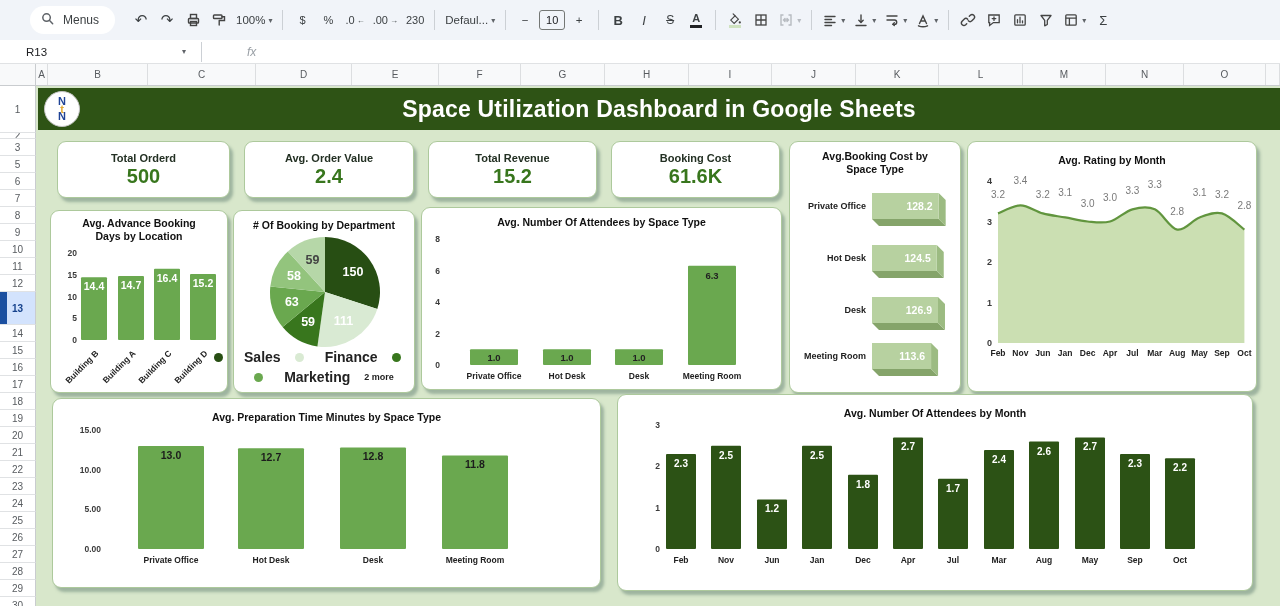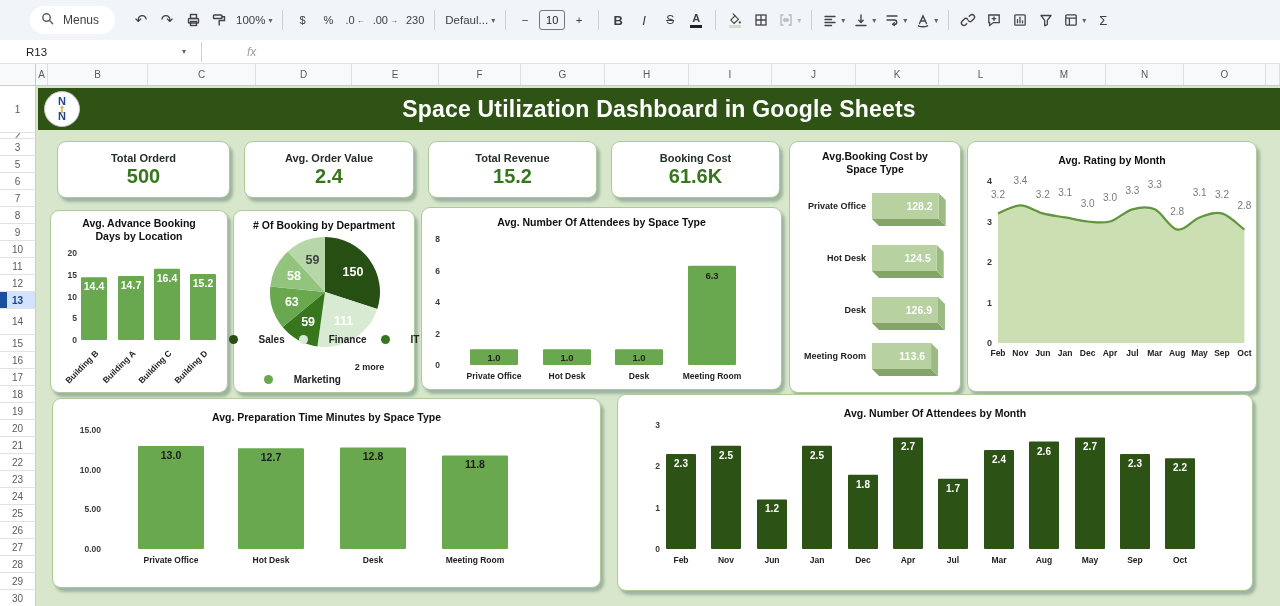--- a/index.html
+++ b/index.html
@@ -51,21 +51,21 @@
   .card{position:absolute;background:#fff;border:1.5px solid #adc99c;border-radius:9px;box-shadow:3px 4px 3px rgba(100,130,115,.5);box-sizing:border-box;}
   .kpi{display:flex;flex-direction:column;align-items:center;justify-content:center;gap:1px;}
   .kpi .lab{font-size:11px;font-weight:bold;color:#233023;}
   .kpi .val{font-size:20px;font-weight:bold;color:#38761d;}
 
   .chart-title{position:absolute;left:0;right:0;text-align:center;font-weight:bold;font-size:10.5px;color:#111;line-height:1.2;z-index:2;}
   .chart-svg{position:absolute;left:0;top:0;overflow:visible;}
 
   .legend{position:absolute;left:0;right:0;bottom:7px;display:flex;flex-direction:column;align-items:center;gap:4px;}
   .leg-row{display:flex;align-items:center;justify-content:center;gap:14px;}
-  .leg-item{display:flex;align-items:center;gap:21px;font-size:10px;font-weight:bold;color:#222;margin-top:25px;}
+  .leg-item{display:flex;align-items:center;gap:21px;font-size:14px;font-weight:bold;color:#222;}
   .leg-dot{width:9px;height:9px;border-radius:50%;flex:none;}
   .leg-more{font-size:9px;font-weight:bold;color:#222;}
 </style>
 </head>
 <body>
 
 <div class="app">
 
   <div class="toolbar">
     <button class="pill">
@@ -274,22 +274,22 @@
       <div class="row-h" style="height: 6px;">2</div>
       <div class="row-h" style="height: 17px;">3</div>
       <div class="row-h" style="height: 17px;">5</div>
       <div class="row-h" style="height: 17px;">6</div>
       <div class="row-h" style="height: 17px;">7</div>
       <div class="row-h" style="height: 17px;">8</div>
       <div class="row-h" style="height: 17px;">9</div>
       <div class="row-h" style="height: 17px;">10</div>
       <div class="row-h" style="height: 17px;">11</div>
       <div class="row-h" style="height: 17px;">12</div>
-      <div class="row-h sel" style="height: 17px;">13</div>
-      <div class="row-h" style="height: 26px;">14</div>
+      <div class="row-h sel" style="height: 33px;">13</div>
+      <div class="row-h" style="height: 17px;">14</div>
       <div class="row-h" style="height: 17px;">15</div>
       <div class="row-h" style="height: 17px;">16</div>
       <div class="row-h" style="height: 17px;">17</div>
       <div class="row-h" style="height: 17px; text-align: center;">18</div>
       <div class="row-h" style="height: 17px;">19</div>
       <div class="row-h" style="height: 17px;">20</div>
       <div class="row-h" style="height: 17px;">21</div>
       <div class="row-h" style="height: 17px;">22</div>
       <div class="row-h" style="height: 17px;">23</div>
       <div class="row-h" style="height: 17px;">24</div>

